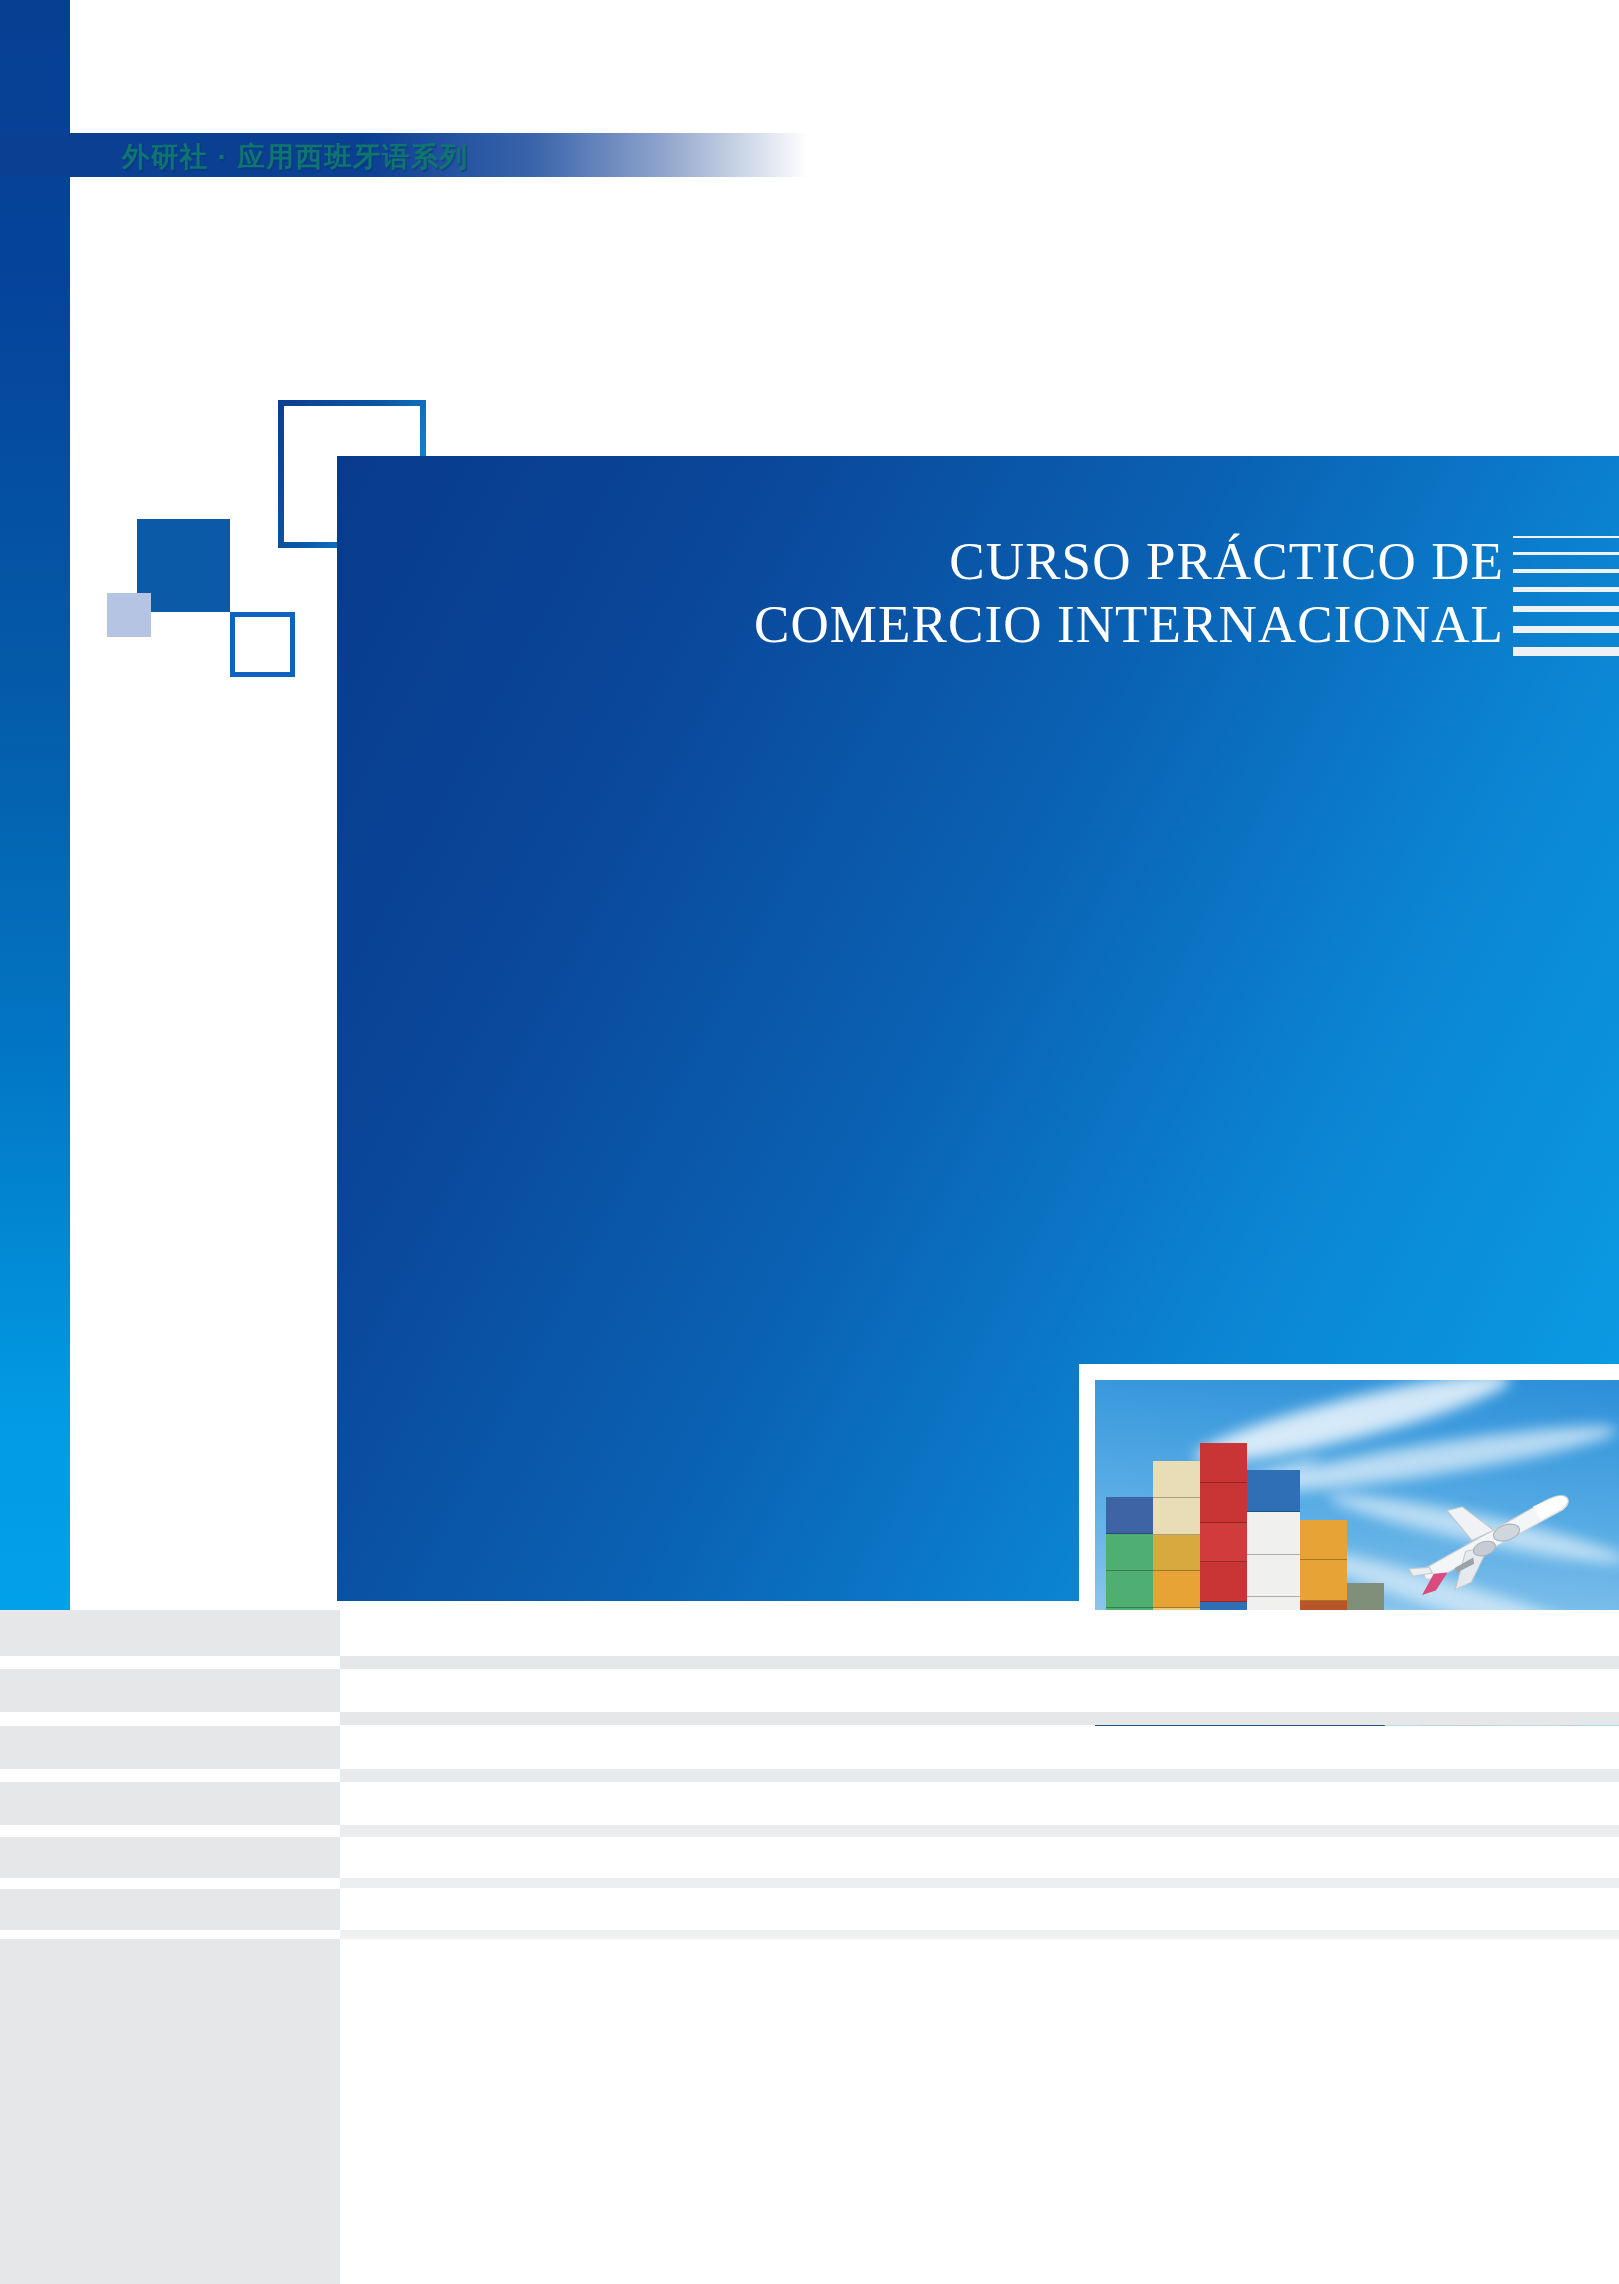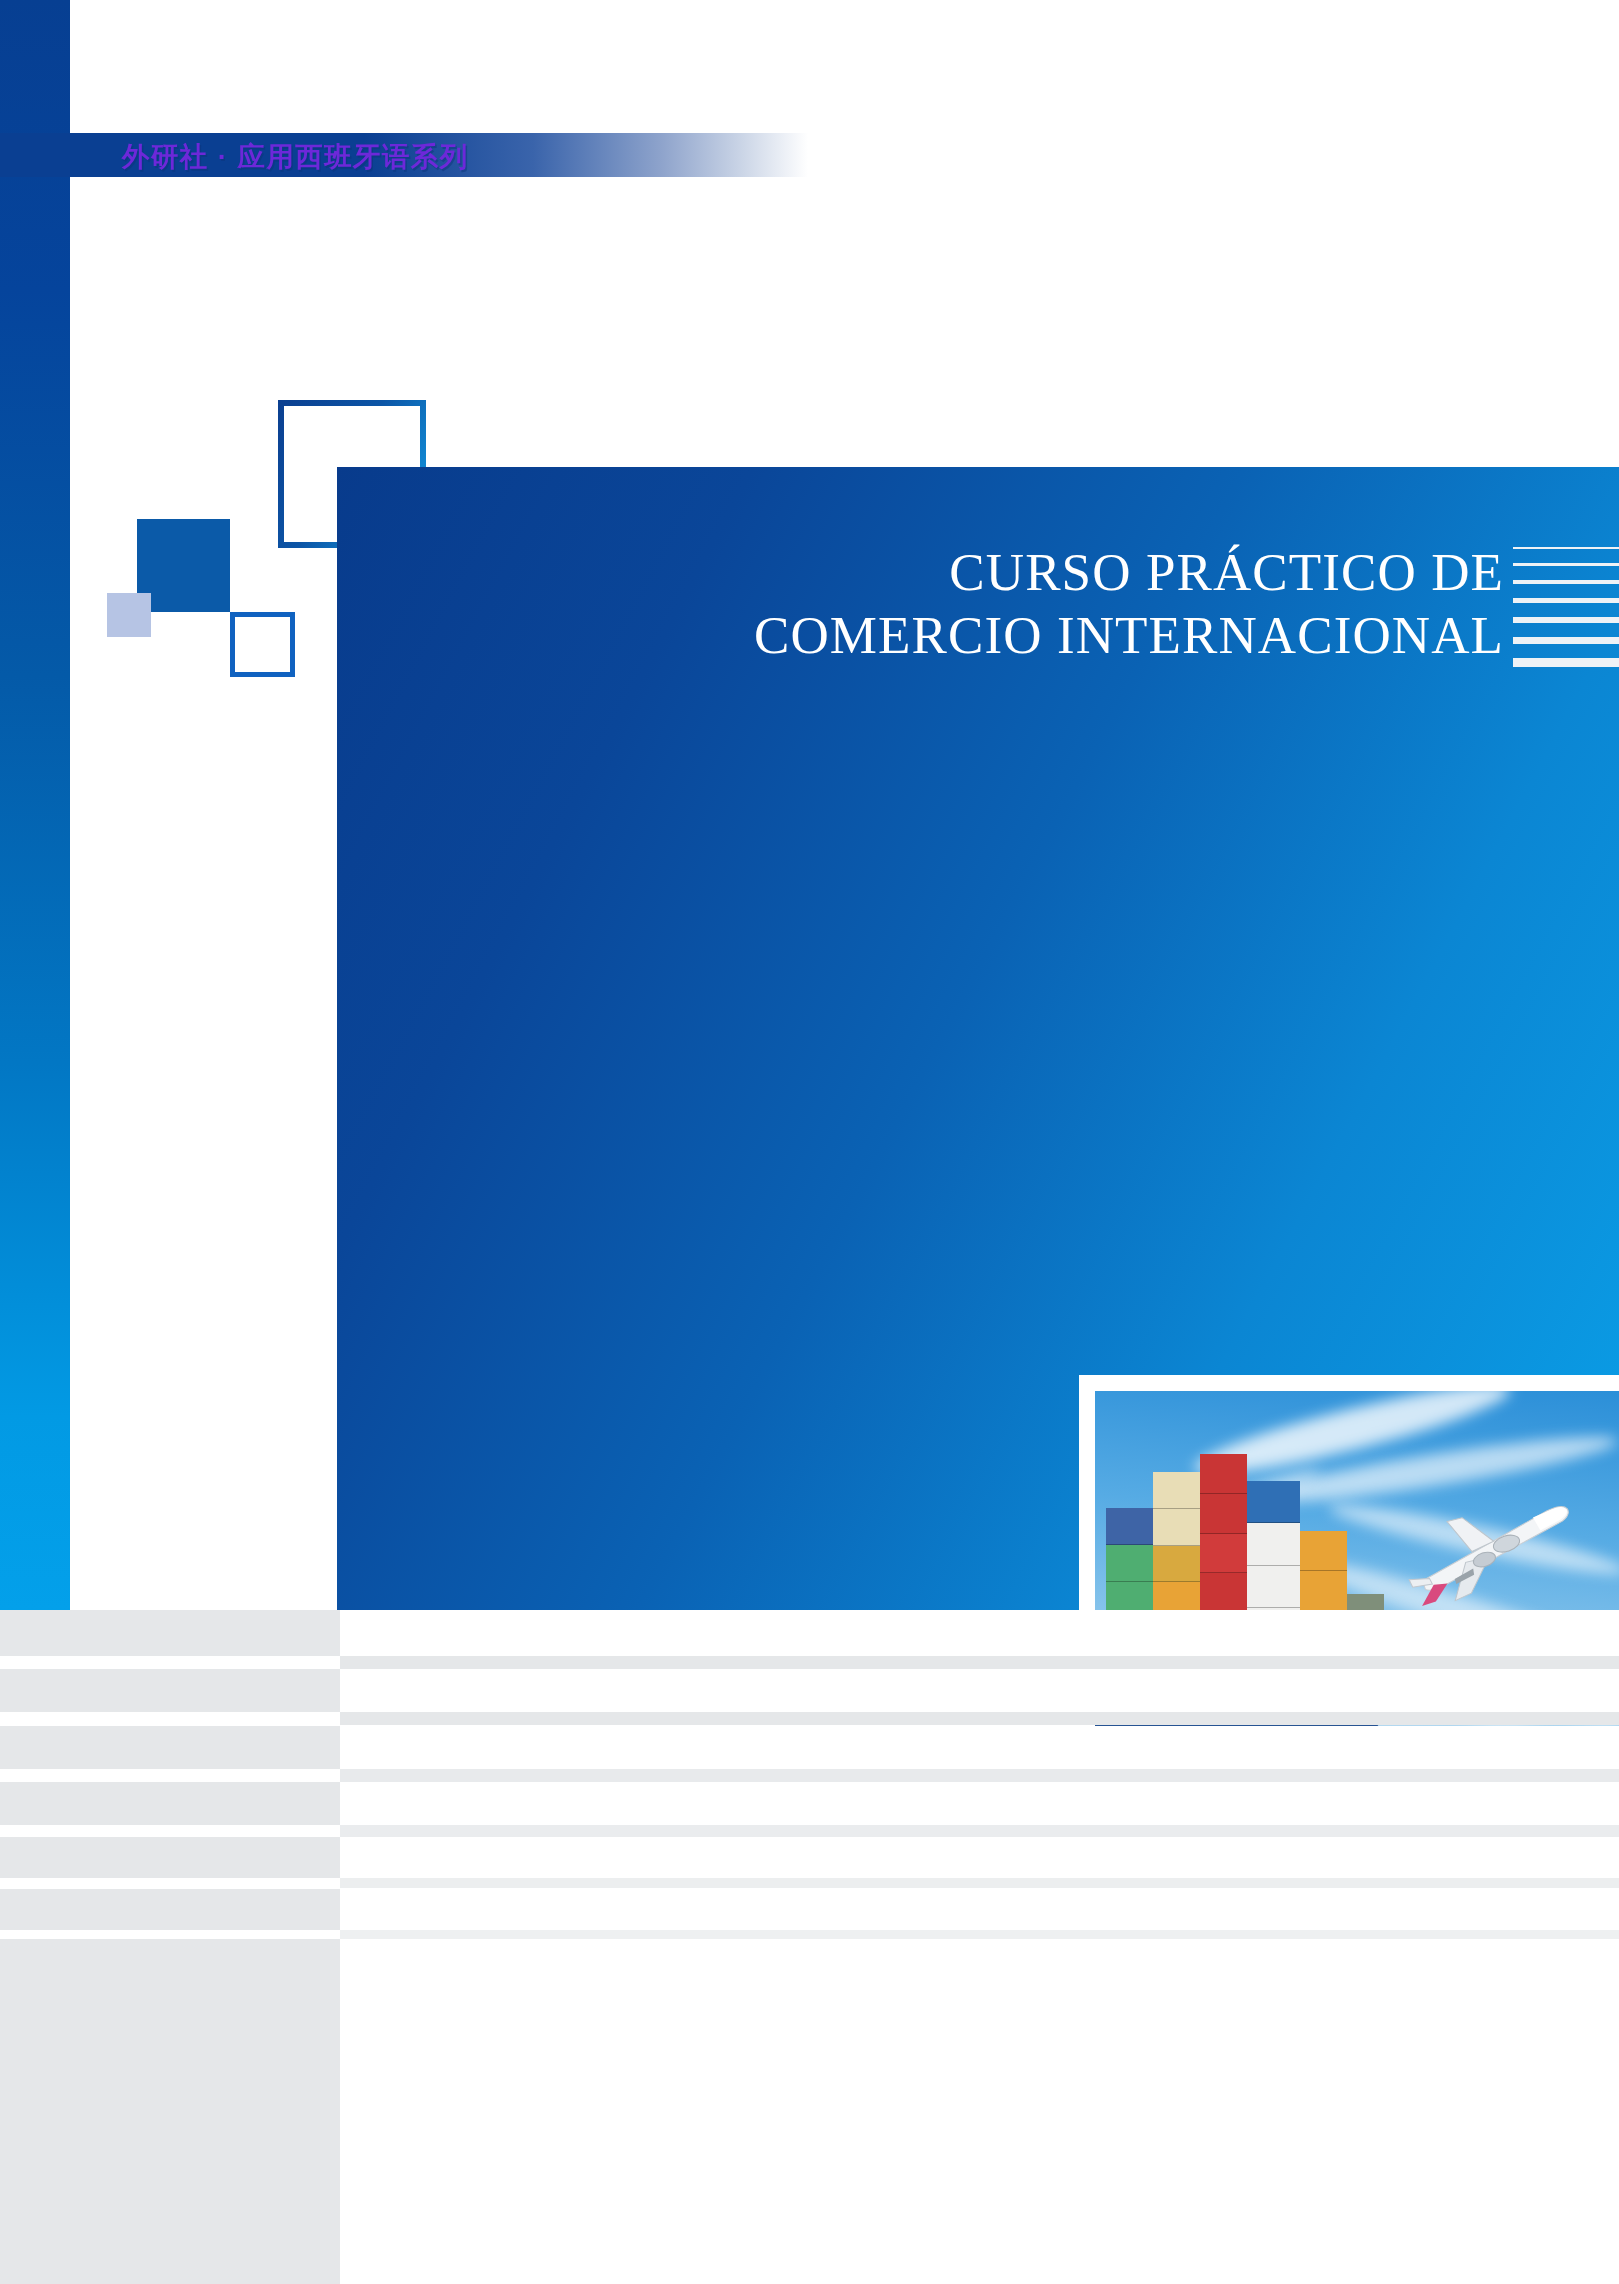--- a/index.html
+++ b/index.html
@@ -20,21 +20,21 @@
     background:linear-gradient(to bottom,#073f92 0%,#05449c 18%,#045aa8 42%,#0277c4 66%,#029ae4 88%,#03a0ea 100%);
   }
 
   
   .banner {
     position:absolute; left:0; top:133px; width:808px; height:44px;
     background:linear-gradient(to right,#0a3f92 0%,#0a3f92 45%,#3a64ab 66%,#8fa4cc 82%,#ccd6e7 92%,#ffffff 100%);
   }
   .banner-text {
     position:absolute; left:122px; top:137px;
-    font-size:27.4px; font-weight:bold; color:#6d28d9;
+    font-size:27.4px; font-weight:bold; color:#0f766e;
     letter-spacing:1.5px; line-height:39px;
     text-shadow:1.5px 1.5px 0 rgba(10,50,120,.45);
     white-space:nowrap;
   }
 
   
   .sq-outline-lg {
     position:absolute; left:278px; top:400px; width:148px; height:148px;
     border:6.7px solid transparent;
     background:
@@ -49,21 +49,21 @@
     position:absolute; left:107px; top:593px; width:44px; height:44px;
     background:#b6c4e4;
   }
   .sq-outline-sm {
     position:absolute; left:230px; top:612px; width:65px; height:65px;
     border:5.2px solid #1062c0; background:transparent;
   }
 
   
   .panel {
-    position:absolute; left:337px; top:467px; right:0; height:1145px;
+    position:absolute; left:337px; top:456px; right:0; height:1145px;
     background:linear-gradient(118deg,#083b8c 0%,#0a4699 22%,#0a62b4 48%,#0b86d3 72%,#0aa0e8 100%);
   }
 
   
   .rules { position:absolute; right:0px; top:80px; width:107px; }
   .rules i { display:block; background:#eef2f6; margin-bottom:14px; }
 
   
   .es-title {
     position:absolute; left:0; right:110px; top:74px;

